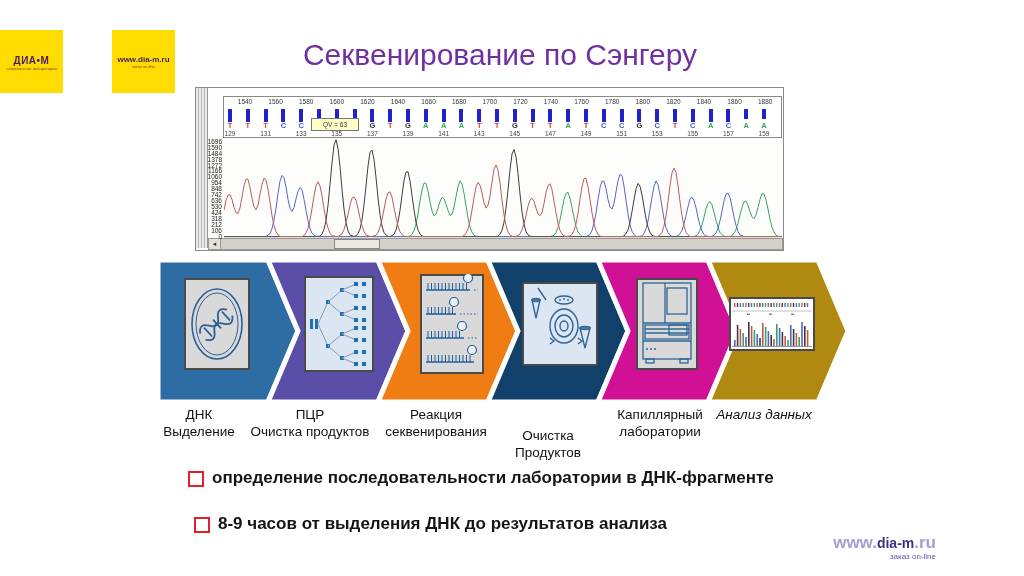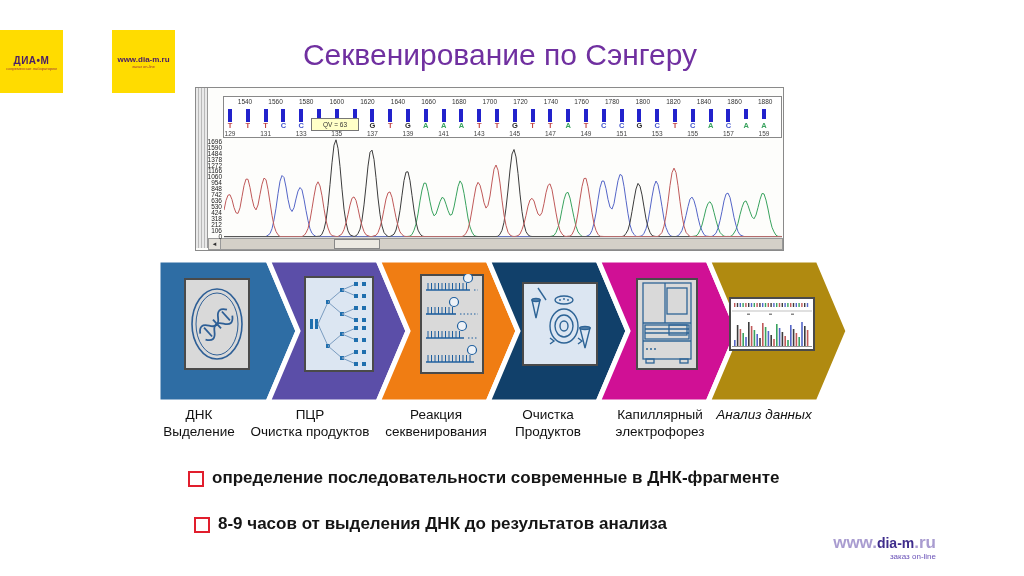--- a/index.html
+++ b/index.html
@@ -352,21 +352,21 @@
             <path d="M56,56 l4,3 l-4,3"></path>
       <path d="M58,46 L68,46 L63,66 Z"></path>
             <ellipse cx="63" cy="46" rx="5" ry="1.5"></ellipse>
     </g>
     <circle cx="38" cy="18" r="0.9" fill="#2e6496"></circle>
           <circle cx="42" cy="17" r="0.9" fill="#2e6496"></circle>
           <circle cx="46" cy="18" r="0.9" fill="#2e6496"></circle>
     </svg>
       </div>
       <div class="step-label" style="left: 305px;">
-        <span style="display: block;">Очистка</span>
+        <span style="display: block; margin-top: 21px;">Очистка</span>
         <span style="display: block;">Продуктов</span>
       </div>
       <div class="icon" style="left: 478px; top: 18px;">
         <svg width="62" height="92" xmlns="http://www.w3.org/2000/svg">
     <rect x="1" y="1" width="60" height="90" fill="#d9d9d9" stroke="#4a4a4a" stroke-width="2"></rect>
     <g stroke="#2e6496" stroke-width="1.3" fill="none">
       <rect x="7" y="5" width="48" height="76"></rect>
       <line x1="29" y1="5" x2="29" y2="45"></line>
       <rect x="31" y="10" width="20" height="26"></rect>
       <line x1="7" y1="45" x2="55" y2="45"></line>
@@ -378,21 +378,21 @@
       <rect x="10" y="81" width="8" height="4"></rect>
             <rect x="44" y="81" width="8" height="4"></rect>
     </g>
     <circle cx="11" cy="71" r="1" fill="#2e6496"></circle>
           <circle cx="15" cy="71" r="1" fill="#2e6496"></circle>
           <circle cx="19" cy="71" r="1" fill="#2e6496"></circle>
     </svg>
       </div>
       <div class="step-label" style="left: 417px;">
         <span style="display: block;">Капиллярный</span>
-        <span style="display: block;">электрофорез</span>
+        <span style="display: block;">лаборатории</span>
       </div>
       <div class="icon" style="left: 571px; top: 37px;">
         <svg width="86" height="54" xmlns="http://www.w3.org/2000/svg">
     <rect x="1" y="1" width="84" height="52" fill="#ffffff" stroke="#4a4a4a" stroke-width="2"></rect>
           <rect x="5" y="6" width="1.4" height="4" fill="#c05a5a"></rect>
           <rect x="7.8" y="6" width="1.4" height="4" fill="#3c3c3c"></rect>
           <rect x="10.6" y="6" width="1.4" height="4" fill="#5566c8"></rect>
           <rect x="13.399999999999999" y="6" width="1.4" height="4" fill="#3aa35f"></rect>
           <rect x="16.2" y="6" width="1.4" height="4" fill="#c05a5a"></rect>
           <rect x="19" y="6" width="1.4" height="4" fill="#3c3c3c"></rect>
@@ -451,21 +451,21 @@
           <line x1="3" y1="49.5" x2="83" y2="49.5" stroke="#666" stroke-width="0.7"></line>
         </svg>
       </div>
       <div class="step-label" style="left: 521px; font-style: italic;">
         <span style="display: block;">Анализ данных</span>
       </div>
     </div>
 
   <div class="bullet b1" style="top:468px">
     <span class="sq"></span>
-    <span class="tx">определение последовательности современные в ДНК-фрагменте</span>
+    <span class="tx">определение последовательности лаборатории в ДНК-фрагменте</span>
   </div>
   <div class="bullet b2" style="top:514px">
     <span class="sq"></span>
     <span class="tx">8-9 часов от выделения ДНК до результатов анализа</span>
   </div>
 
   <div class="footer">
     <span><span class="w">www.</span><span class="n">dia-m</span><span class="w">.ru</span></span>
     <span class="order">заказ on-line</span>
   </div>

